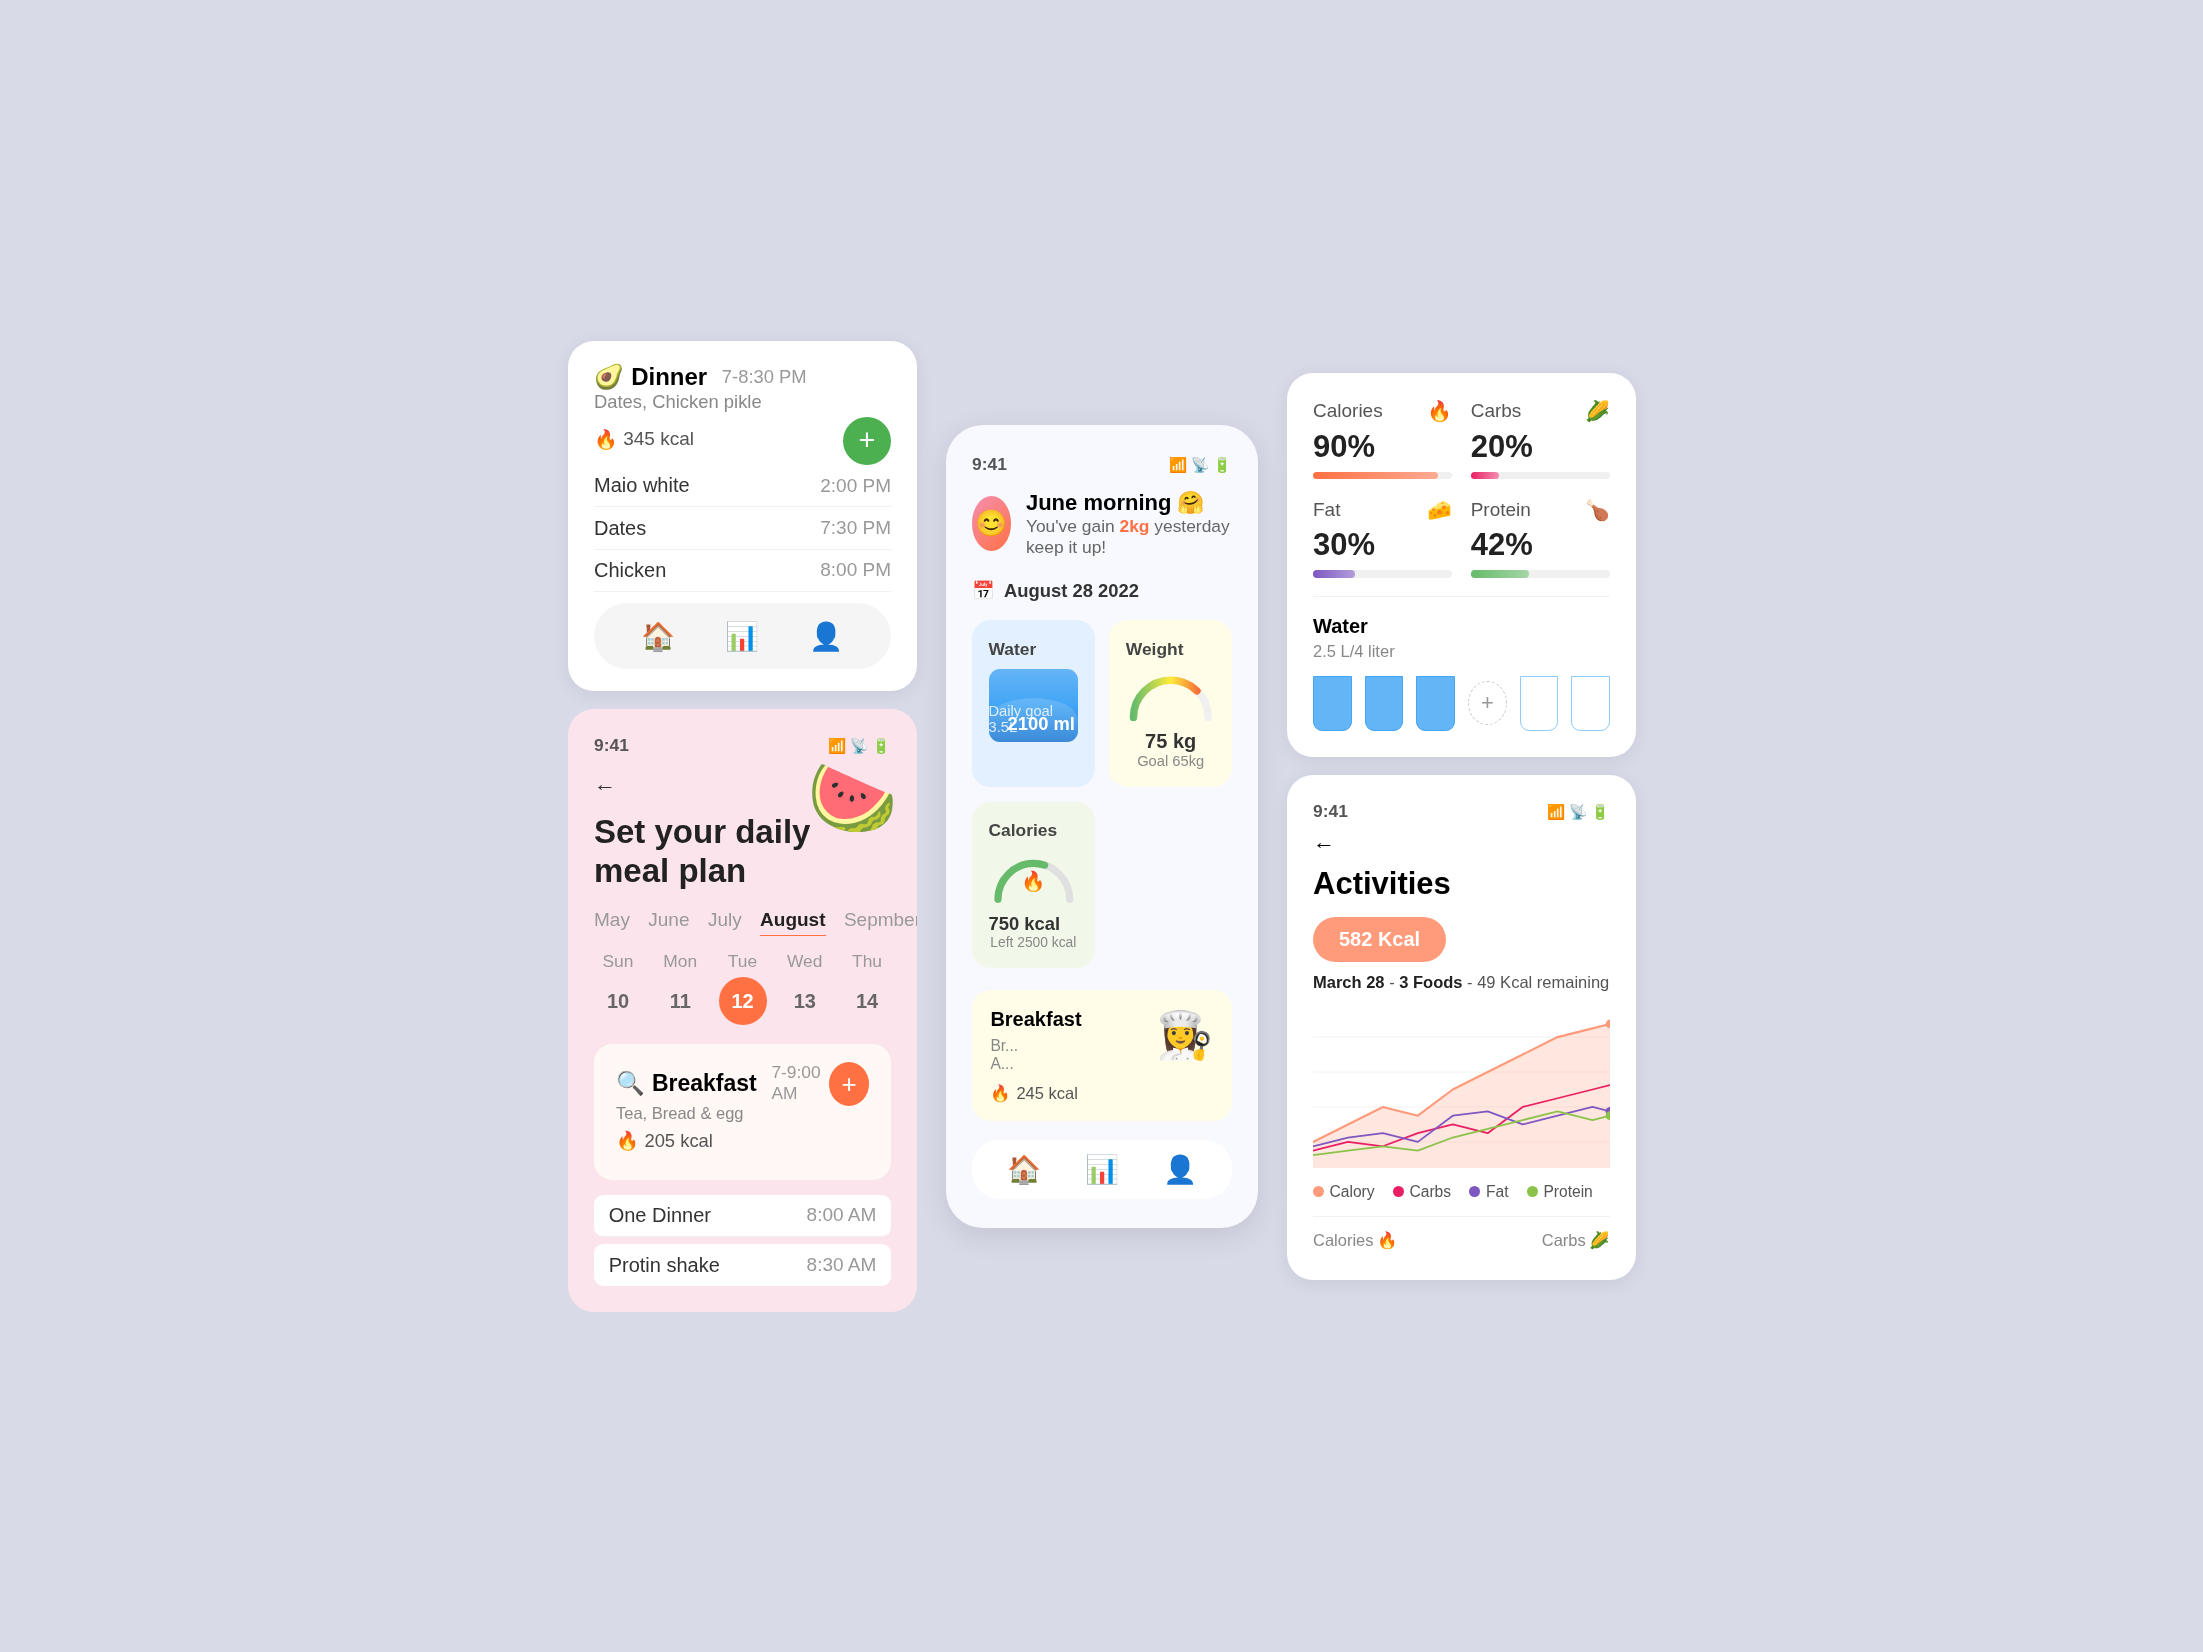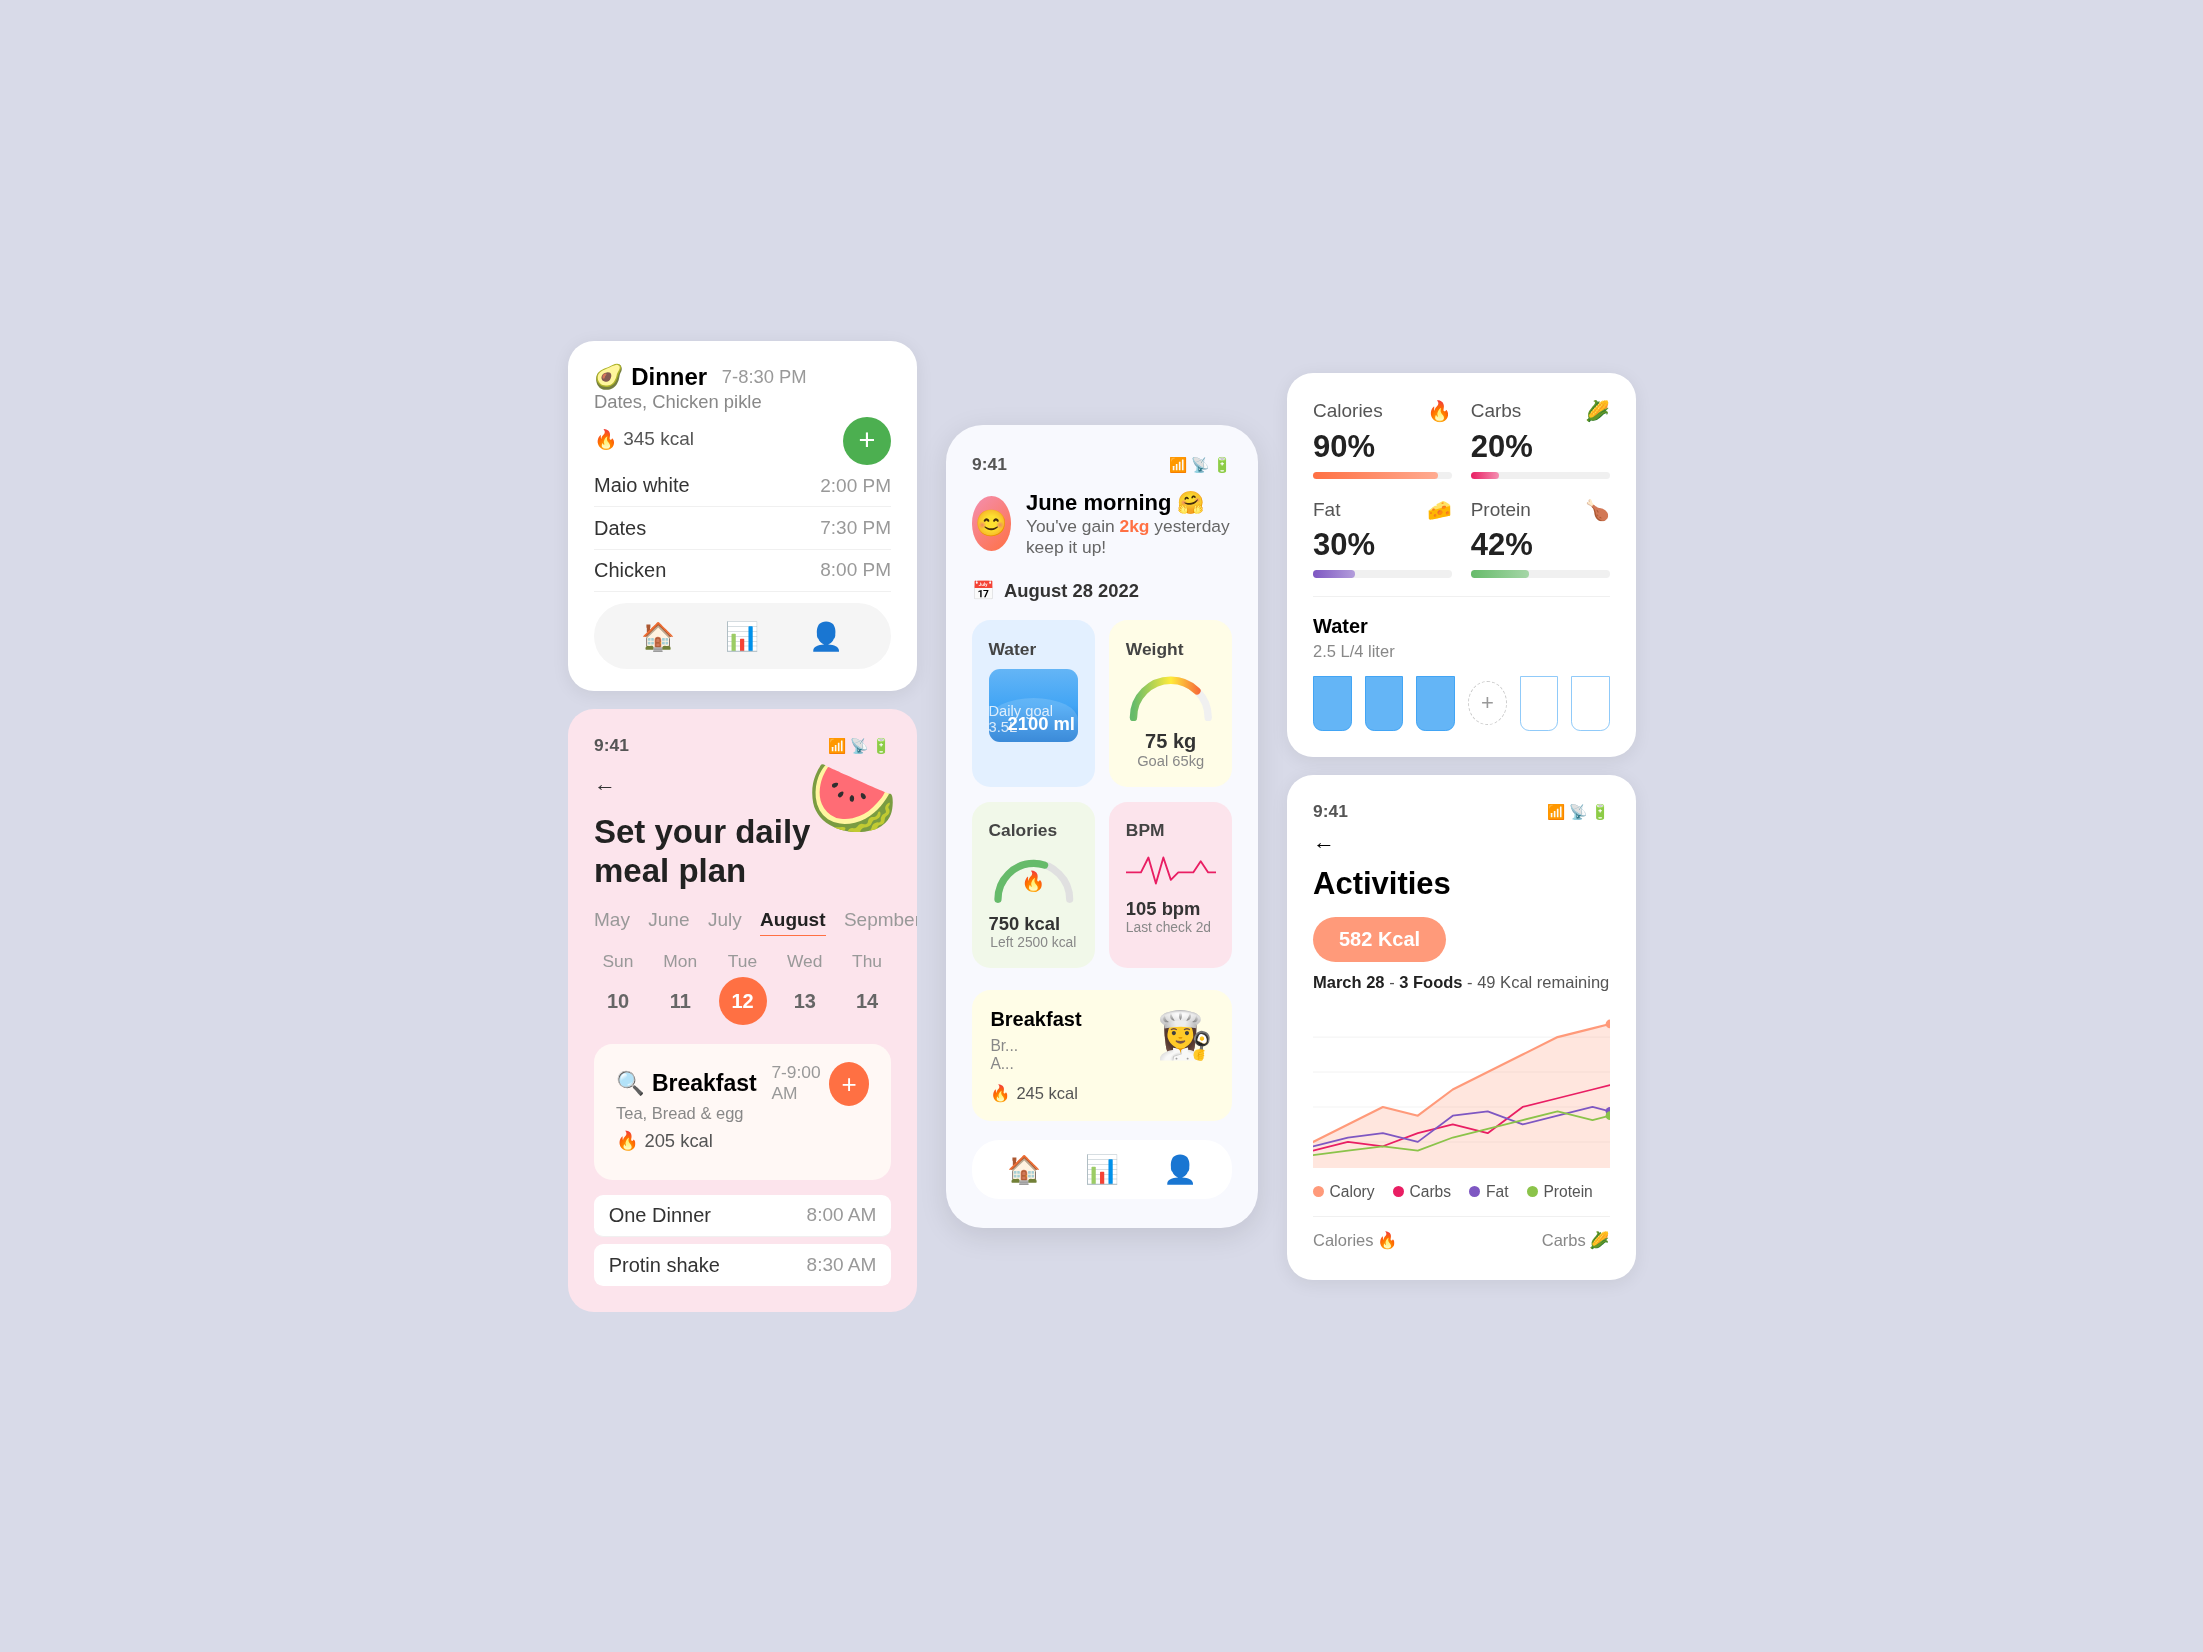--- a/index.html
+++ b/index.html
@@ -548,30 +548,20 @@
           <svg viewBox="0 0 100 60" width="100%">
             <path d="M 10 55 A 40 40 0 0 1 90 55" fill="none" stroke="#e0e0e0" stroke-width="8" stroke-linecap="round"></path>
             <path d="M 10 55 A 40 40 0 0 1 90 55" fill="none" stroke="#66bb6a" stroke-width="8" stroke-linecap="round" stroke-dasharray="125" stroke-dashoffset="50"></path>
             <text x="50" y="42" text-anchor="middle" font-size="22" fill="#ff7043">🔥</text>
           </svg>
         </div>
         <div class="calorie-value">750 kcal</div>
         <div class="calorie-sub">Left 2500 kcal</div>
       </div>
 
-      <div class="stat-card bpm">
-        <div class="stat-title">BPM</div>
-        <div class="bpm-wave">
-          <svg viewBox="0 0 120 50" width="100%">
-            <polyline points="0,30 20,30 30,10 40,45 50,10 60,40 70,30 90,30 100,15 110,30 120,30" fill="none" stroke="#e91e63" stroke-width="2.5" stroke-linecap="round" stroke-linejoin="round"></polyline>
-          </svg>
-        </div>
-        <div class="bpm-value">105 bpm</div>
-        <div class="bpm-sub">Last check 2d</div>
-      </div>
     </div>
 
     <div class="breakfast-card">
       <div>
         <div class="bcard-title">Breakfast</div>
         <div class="bcard-sub">
           <span>Br...</span><br>
           <span>A...</span>
         </div>
         <div class="bcard-kcal">

